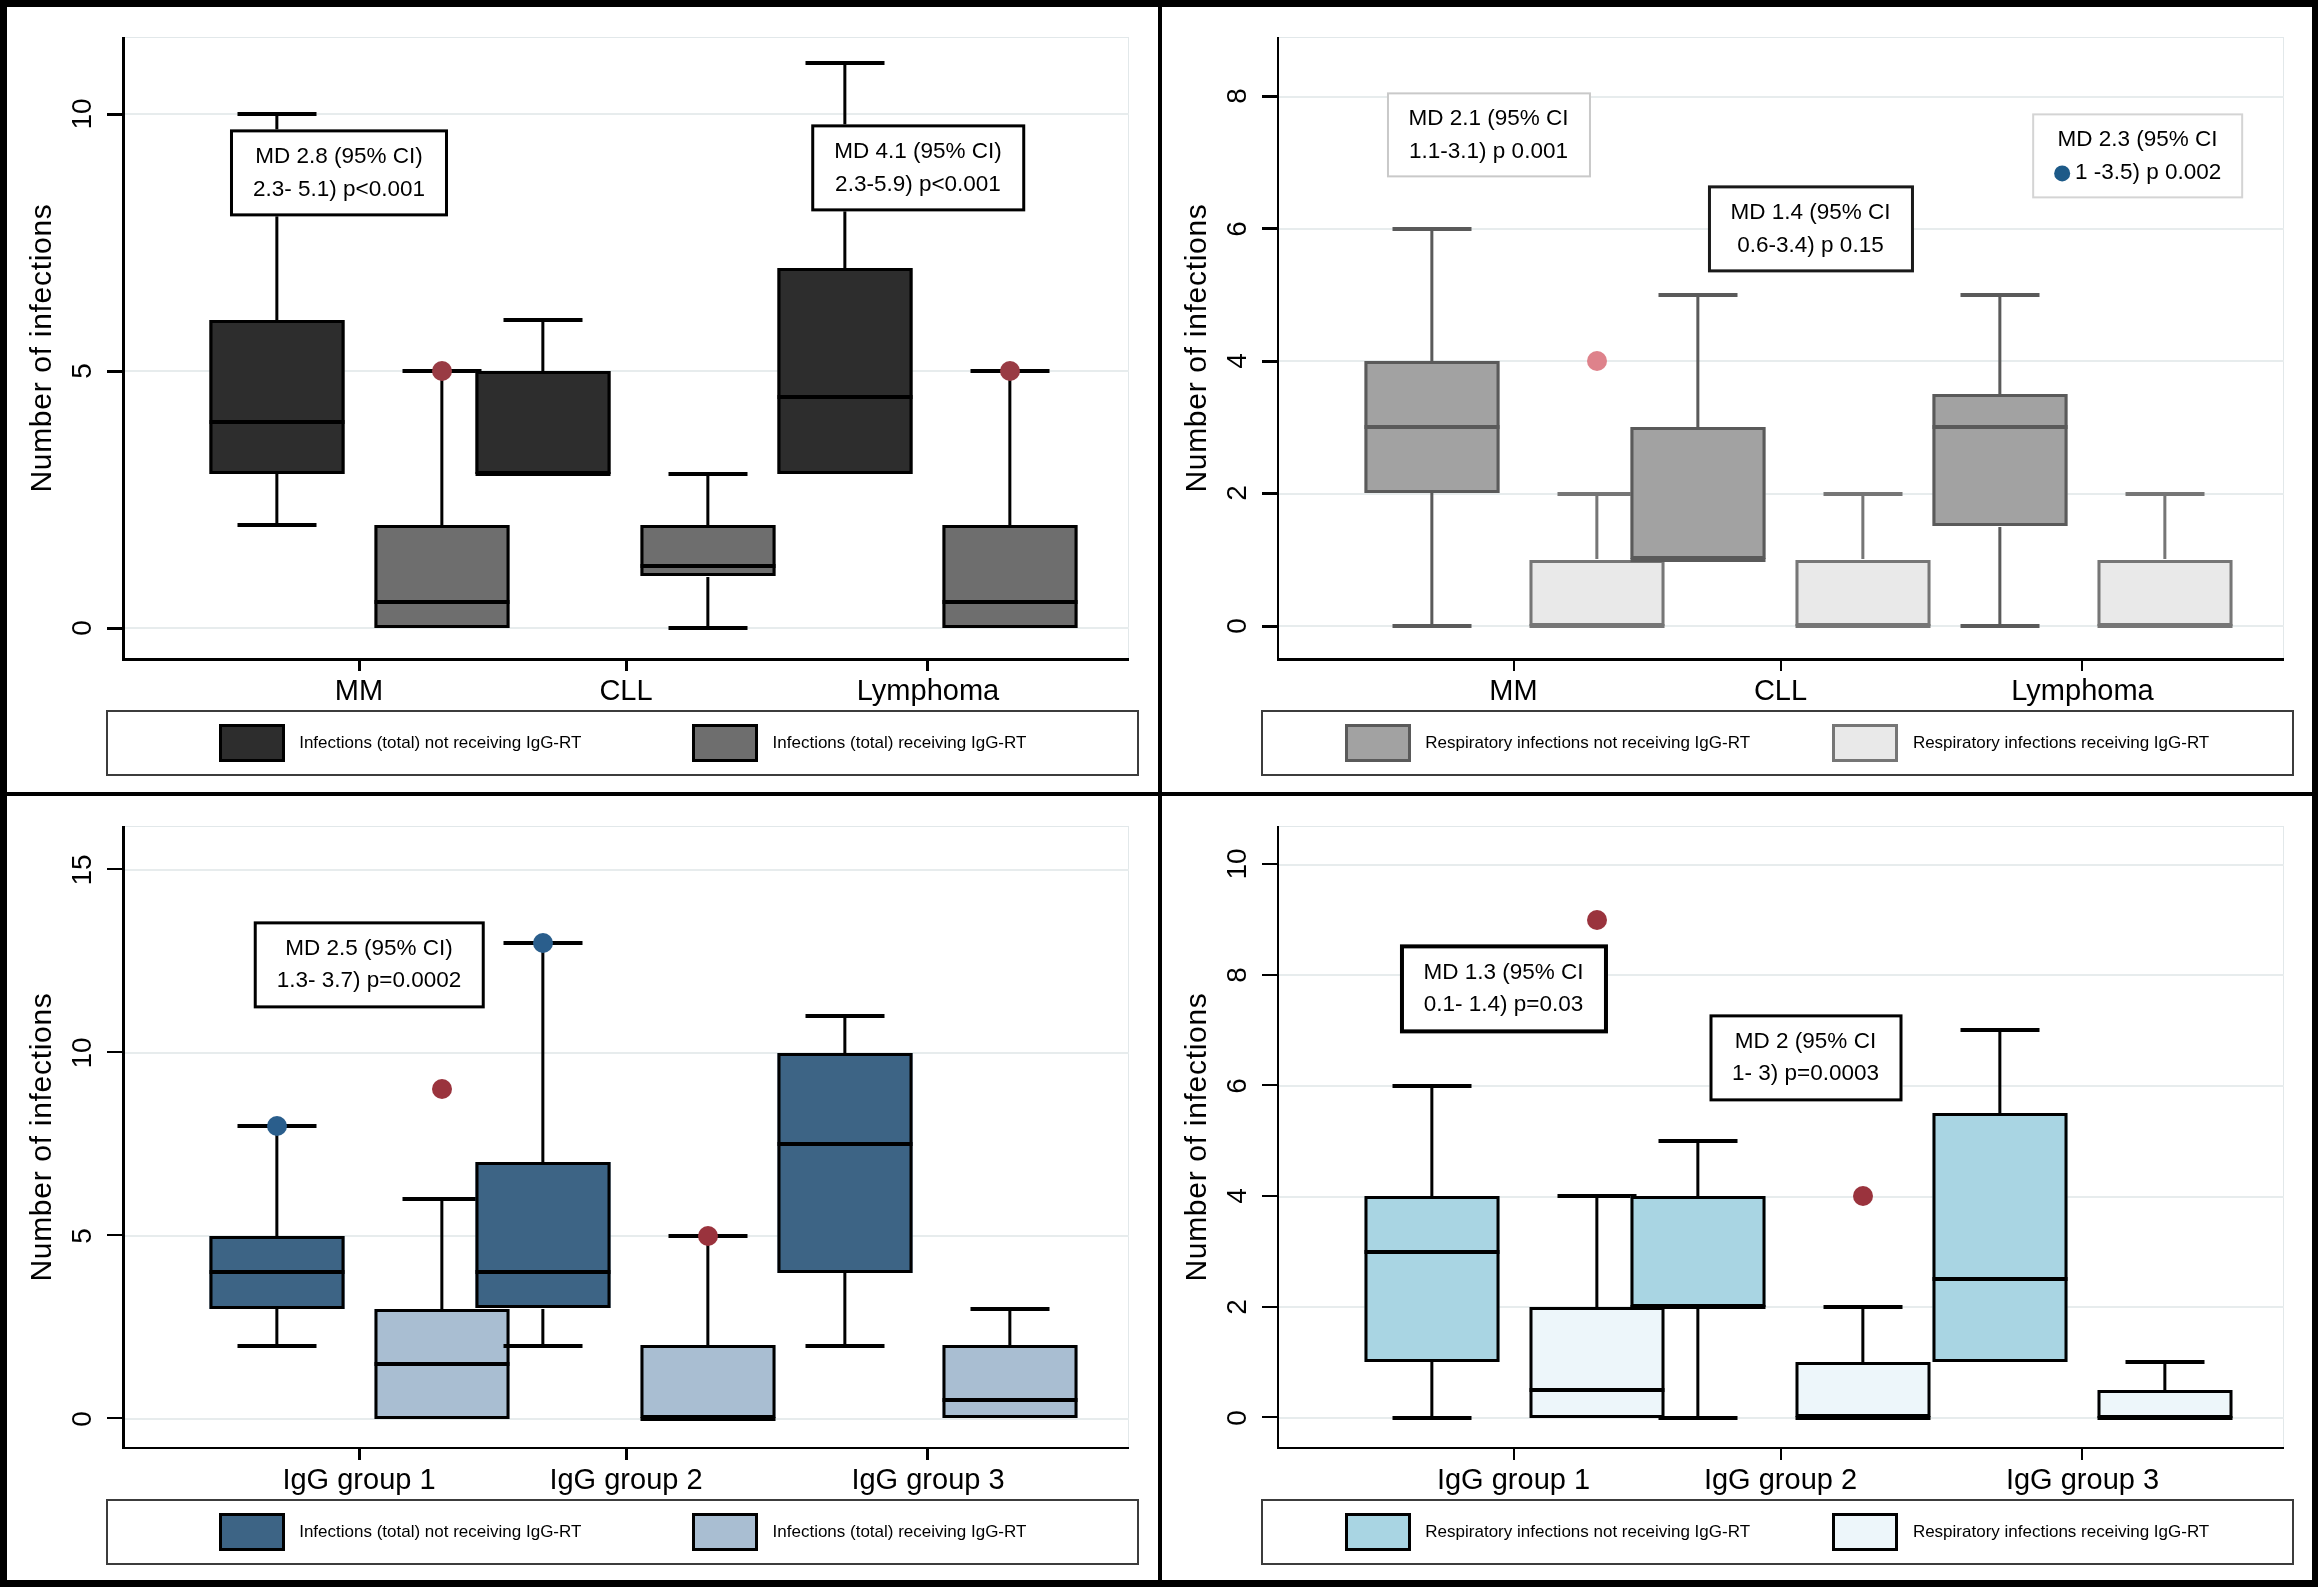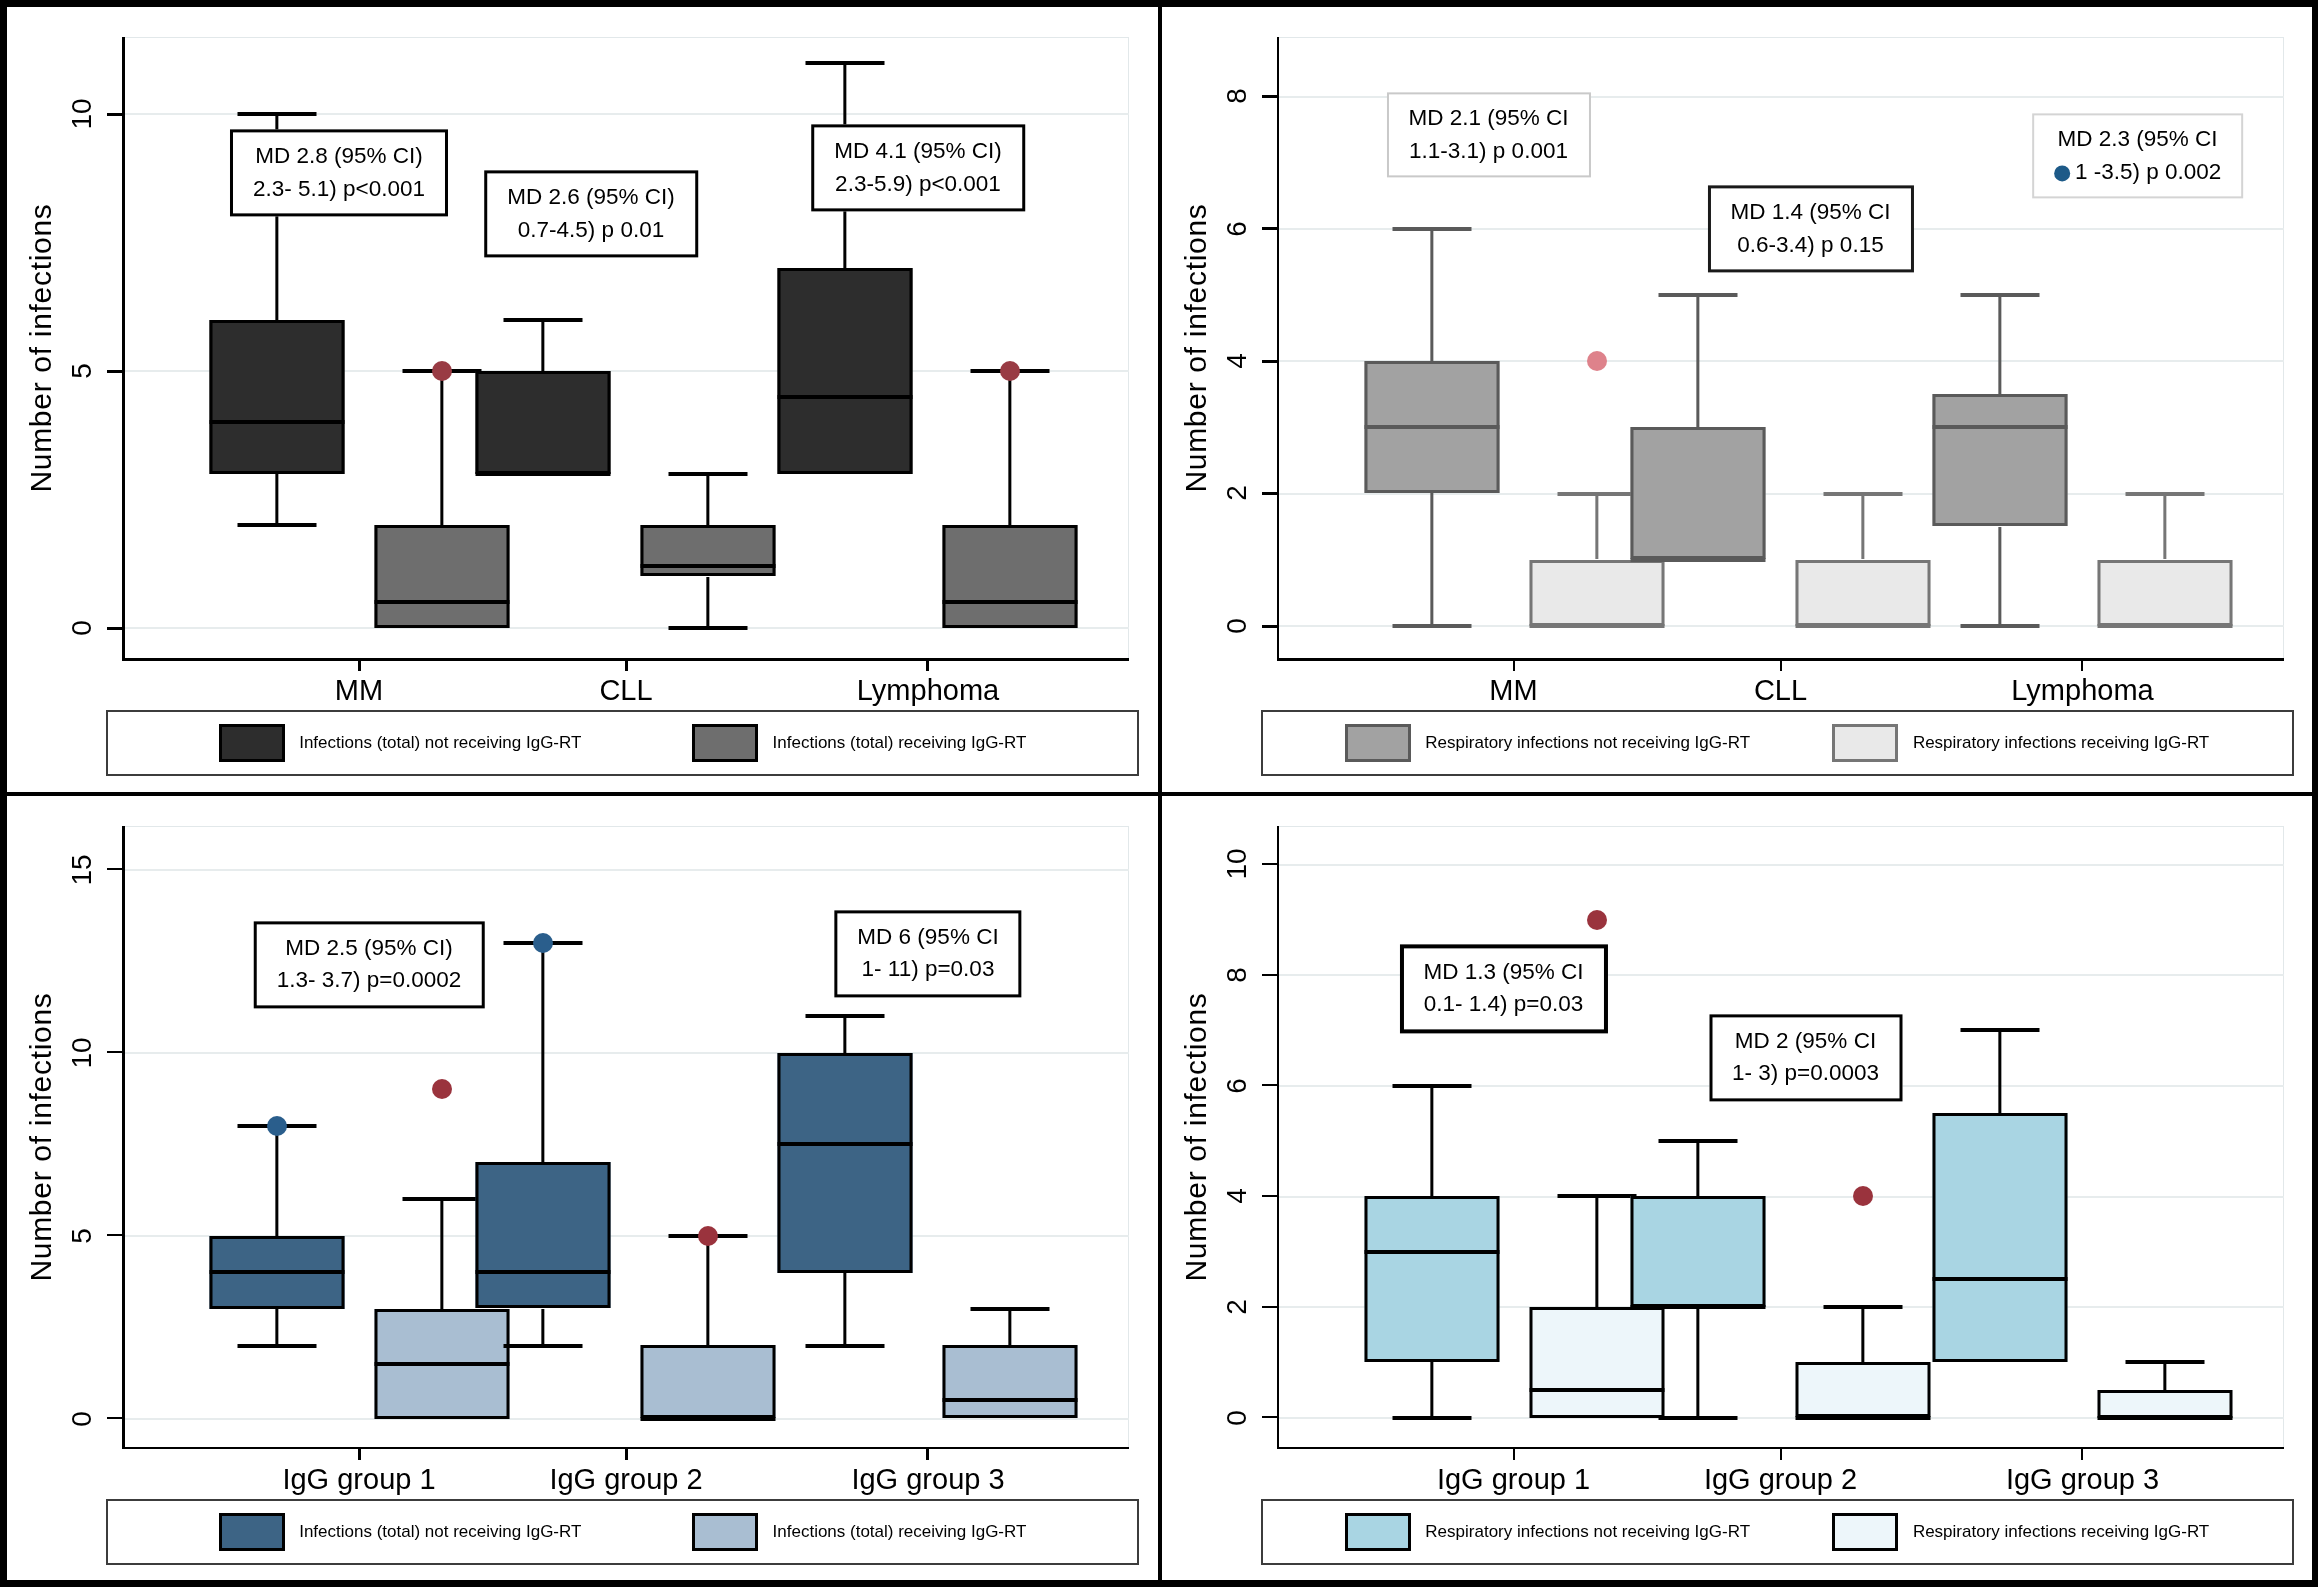--- a/index.html
+++ b/index.html
@@ -92,24 +92,20 @@
       <div class="abs whisker" style="left: 1003px; top: 364px; height: 154px; background: rgb(0, 0, 0);"></div>
       <div class="abs cap" style="left: 1003px; top: 362px; width: 79px; background: rgb(0, 0, 0);"></div>
       <div class="abs box" style="left: 1003px; top: 518px; width: 135px; height: 103px; background: rgb(110, 110, 110); border: 3.3px solid rgb(0, 0, 0);"></div>
       <div class="abs median" style="left: 1003px; top: 593px; width: 135px; background: rgb(0, 0, 0);"></div>
       <div class="abs dot" style="left: 435px; top: 364px; width: 20px; height: 20px; background: rgb(153, 59, 68); z-index: 6;"></div>
       <div class="abs dot" style="left: 1003px; top: 364px; width: 20px; height: 20px; background: rgb(153, 59, 68); z-index: 6;"></div>
       <div class="abs ann" style="left: 332px; top: 166px; border: 3.3px solid rgb(0, 0, 0);">
         <div>MD 2.8 (95% CI)</div>
         <div>2.3- 5.1) p&lt;0.001</div>
       </div>
-      <div class="abs ann" style="left: 584px; top: 207px; border: 3.3px solid rgb(0, 0, 0);">
-        <div>MD 2.6 (95% CI)</div>
-        <div>0.7-4.5) p 0.01</div>
-      </div>
       <div class="abs ann" style="left: 911px; top: 161px; border: 3.3px solid rgb(0, 0, 0);">
         <div>MD 4.1 (95% CI)</div>
         <div>2.3-5.9) p&lt;0.001</div>
       </div>
       <div class="abs legend" style="left: 99px; right: 18.5px; top: 703px; height: 66px;">
         <div class="legend-item">
           <span class="legend-swatch" style="background: rgb(45, 45, 45); border: 3.3px solid rgb(0, 0, 0);"></span>
           <span class="legend-label">Infections (total) not receiving IgG-RT</span>
         </div>
         <div class="legend-item">
@@ -249,24 +245,20 @@
       <div class="abs cap" style="left: 1003px; top: 511px; width: 79px; background: rgb(0, 0, 0);"></div>
       <div class="abs box" style="left: 1003px; top: 549px; width: 135px; height: 73px; background: rgb(169, 190, 210); border: 3.3px solid rgb(0, 0, 0);"></div>
       <div class="abs median" style="left: 1003px; top: 602px; width: 135px; background: rgb(0, 0, 0);"></div>
       <div class="abs dot" style="left: 270px; top: 330px; width: 20px; height: 20px; background: rgb(42, 94, 140); z-index: 6;"></div>
       <div class="abs dot" style="left: 435px; top: 293px; width: 20px; height: 20px; background: rgb(154, 51, 61); z-index: 6;"></div>
       <div class="abs dot" style="left: 536px; top: 147px; width: 20px; height: 20px; background: rgb(42, 94, 140); z-index: 6;"></div>
       <div class="abs dot" style="left: 701px; top: 440px; width: 20px; height: 20px; background: rgb(154, 51, 61); z-index: 6;"></div>
       <div class="abs ann" style="left: 362px; top: 169px; border: 3.3px solid rgb(0, 0, 0);">
         <div>MD 2.5 (95% CI)</div>
         <div>1.3- 3.7) p=0.0002</div>
-      </div>
-      <div class="abs ann" style="left: 921px; top: 158px; border: 3.3px solid rgb(0, 0, 0);">
-        <div>MD 6 (95% CI</div>
-        <div>1- 11) p=0.03</div>
       </div>
       <div class="abs legend" style="left: 99px; right: 18.5px; top: 703px; height: 66px;">
         <div class="legend-item">
           <span class="legend-swatch" style="background: rgb(61, 100, 133); border: 3.3px solid rgb(0, 0, 0);"></span>
           <span class="legend-label">Infections (total) not receiving IgG-RT</span>
         </div>
         <div class="legend-item">
           <span class="legend-swatch" style="background: rgb(169, 190, 210); border: 3.3px solid rgb(0, 0, 0);"></span>
           <span class="legend-label">Infections (total) receiving IgG-RT</span>
         </div>

